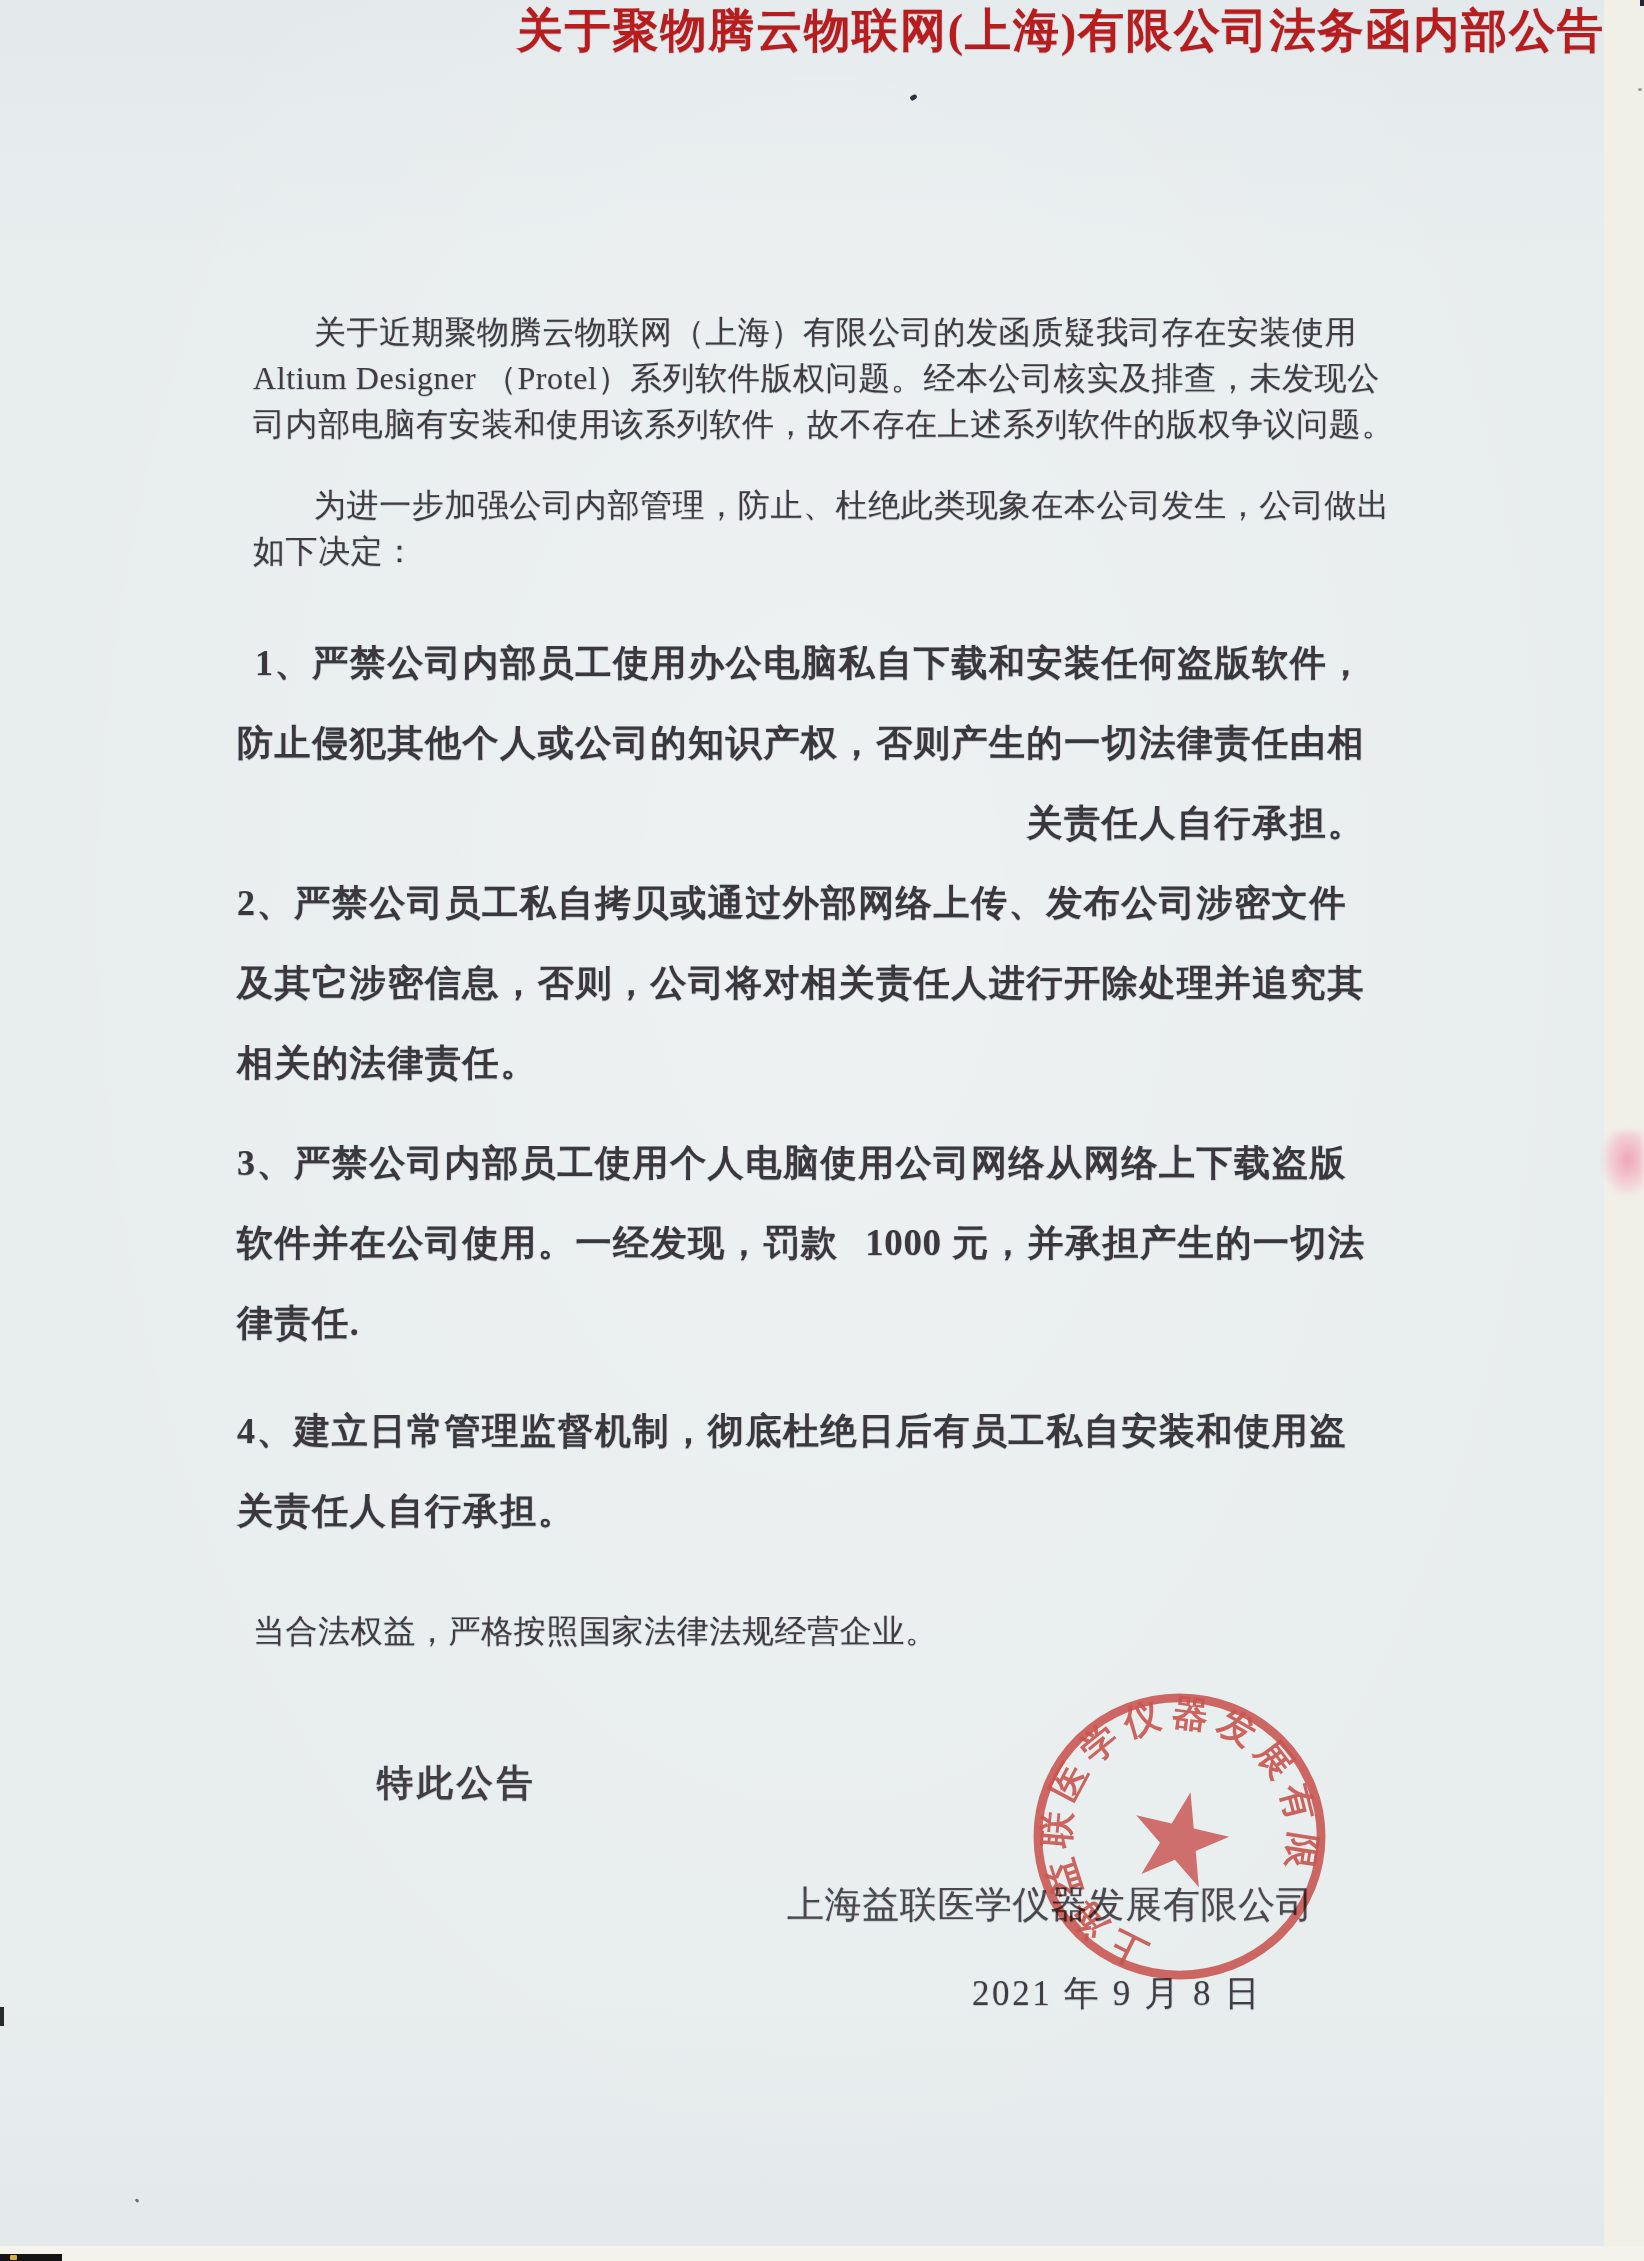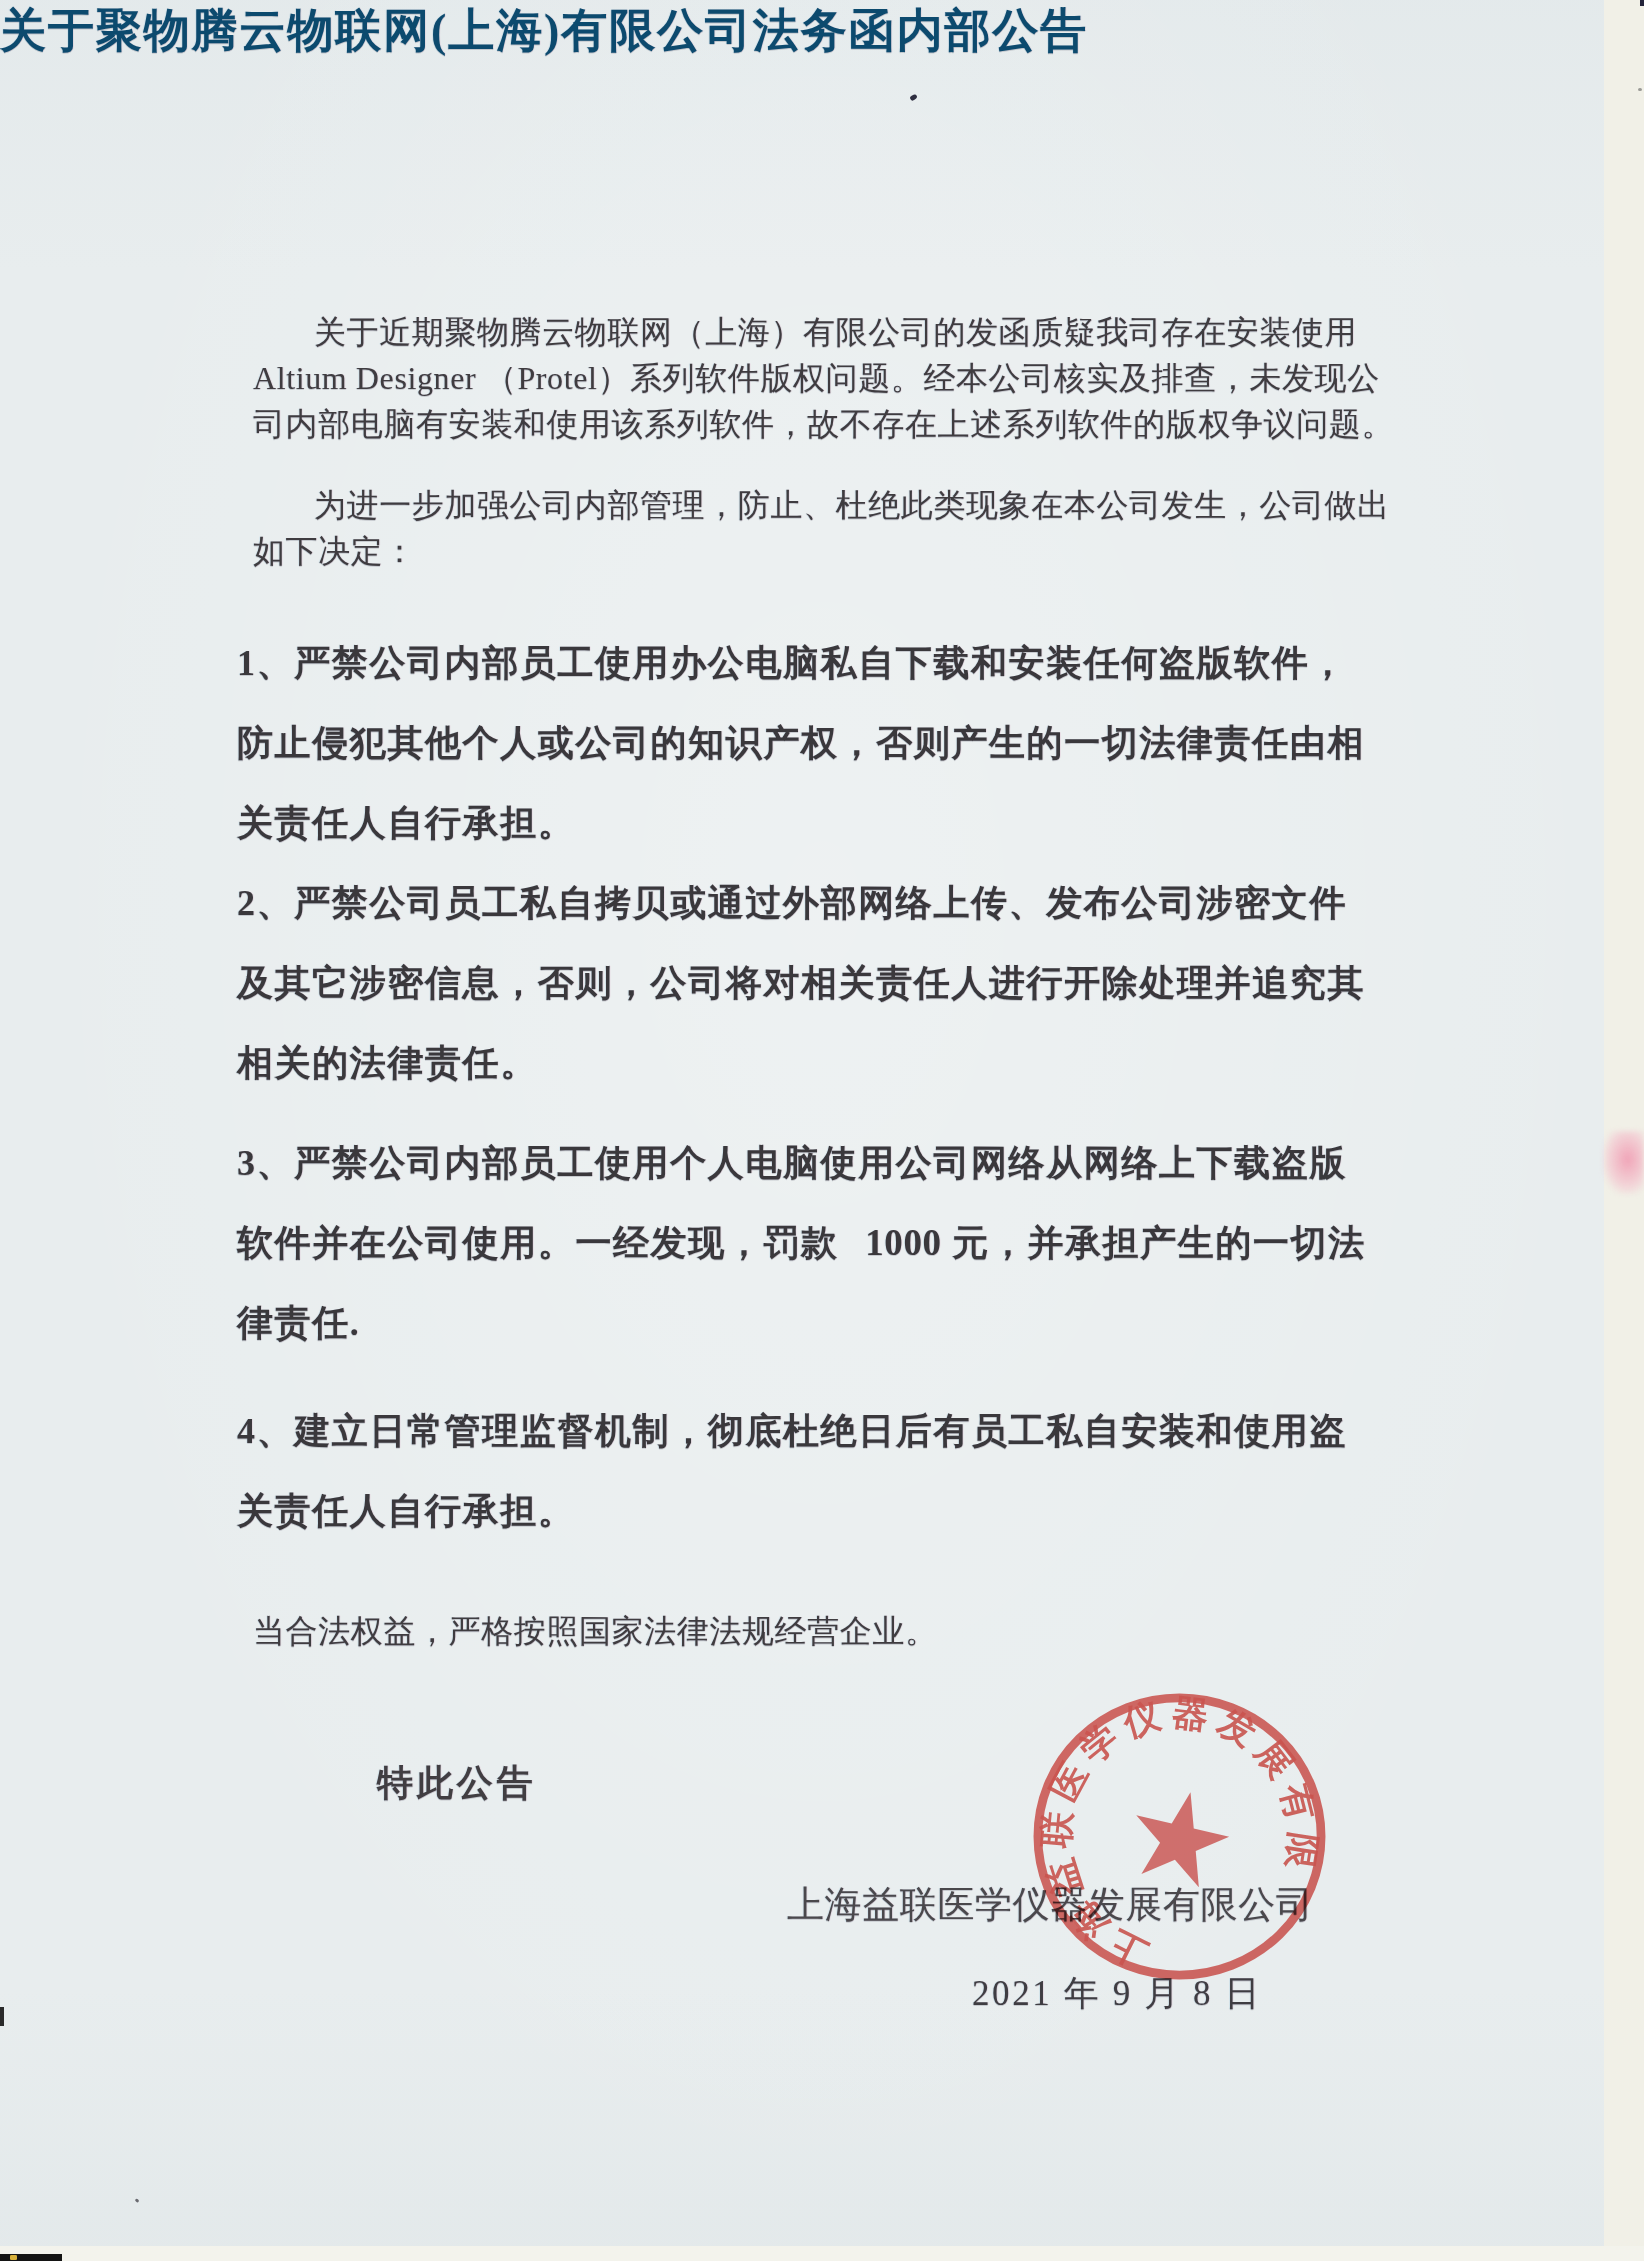--- a/index.html
+++ b/index.html
@@ -17,34 +17,34 @@
     background:
       radial-gradient(ellipse at 50% 40%, rgba(255,255,255,0.25), rgba(0,0,0,0) 70%),
       linear-gradient(180deg, rgba(210,220,224,0.20), rgba(255,255,255,0) 12%, rgba(255,255,255,0) 88%, rgba(205,215,218,0.18));
     pointer-events:none;
   }
   .ink{ text-shadow:1px 0 0 rgba(190,70,130,0.10), -1px 0 0 rgba(60,150,200,0.12), 0 0.6px 0 rgba(40,40,60,0.18); }
   .abs{position:absolute;white-space:nowrap;}
 
   .doc-title{
     left:0;top:333;width:1605px;
-    text-align:left;
+    text-align:right;
     font-size:46px;font-weight:700;
-    letter-spacing:1.9px;color:#0c4a6e;
+    letter-spacing:1.9px;color:#b91c1c;
   }
   .para{left:245px;font-size:32px;letter-spacing:0.6px;line-height:46px;margin-left:8px;}
   .para .line{height:46px;}
   .para .indent{padding-left:61px;}
   .p1{top:309px;}
   .p2{top:482px;}
   .closing{top:1608px;}
 
   .item{left:237px;font-size:36px;line-height:80px;letter-spacing:1.6px;font-weight:600;color:#3a383c;}
   .item .line{height:80px;}
-  .item1{top:623px;}
+  .item1{top:623px;text-align:right;}
   .item2{top:863px;}
   .item3{top:1123px;}
   .item4{top:1391px;}
   .fine-num{font-weight:800;font-size:37px;letter-spacing:0.6px;margin-left:16px;}
 
   .notice{left:377px;top:1759px;font-size:36px;font-weight:700;letter-spacing:3.9px;color:#413e42;}
   .signature{left:787px;top:1880px;font-size:37px;letter-spacing:0.6px;color:#4a484c;z-index:2;}
   .dateline{left:972px;top:1970px;font-size:35px;letter-spacing:2.6px;color:#3f3d42;z-index:2;}
 
   .stamp{

